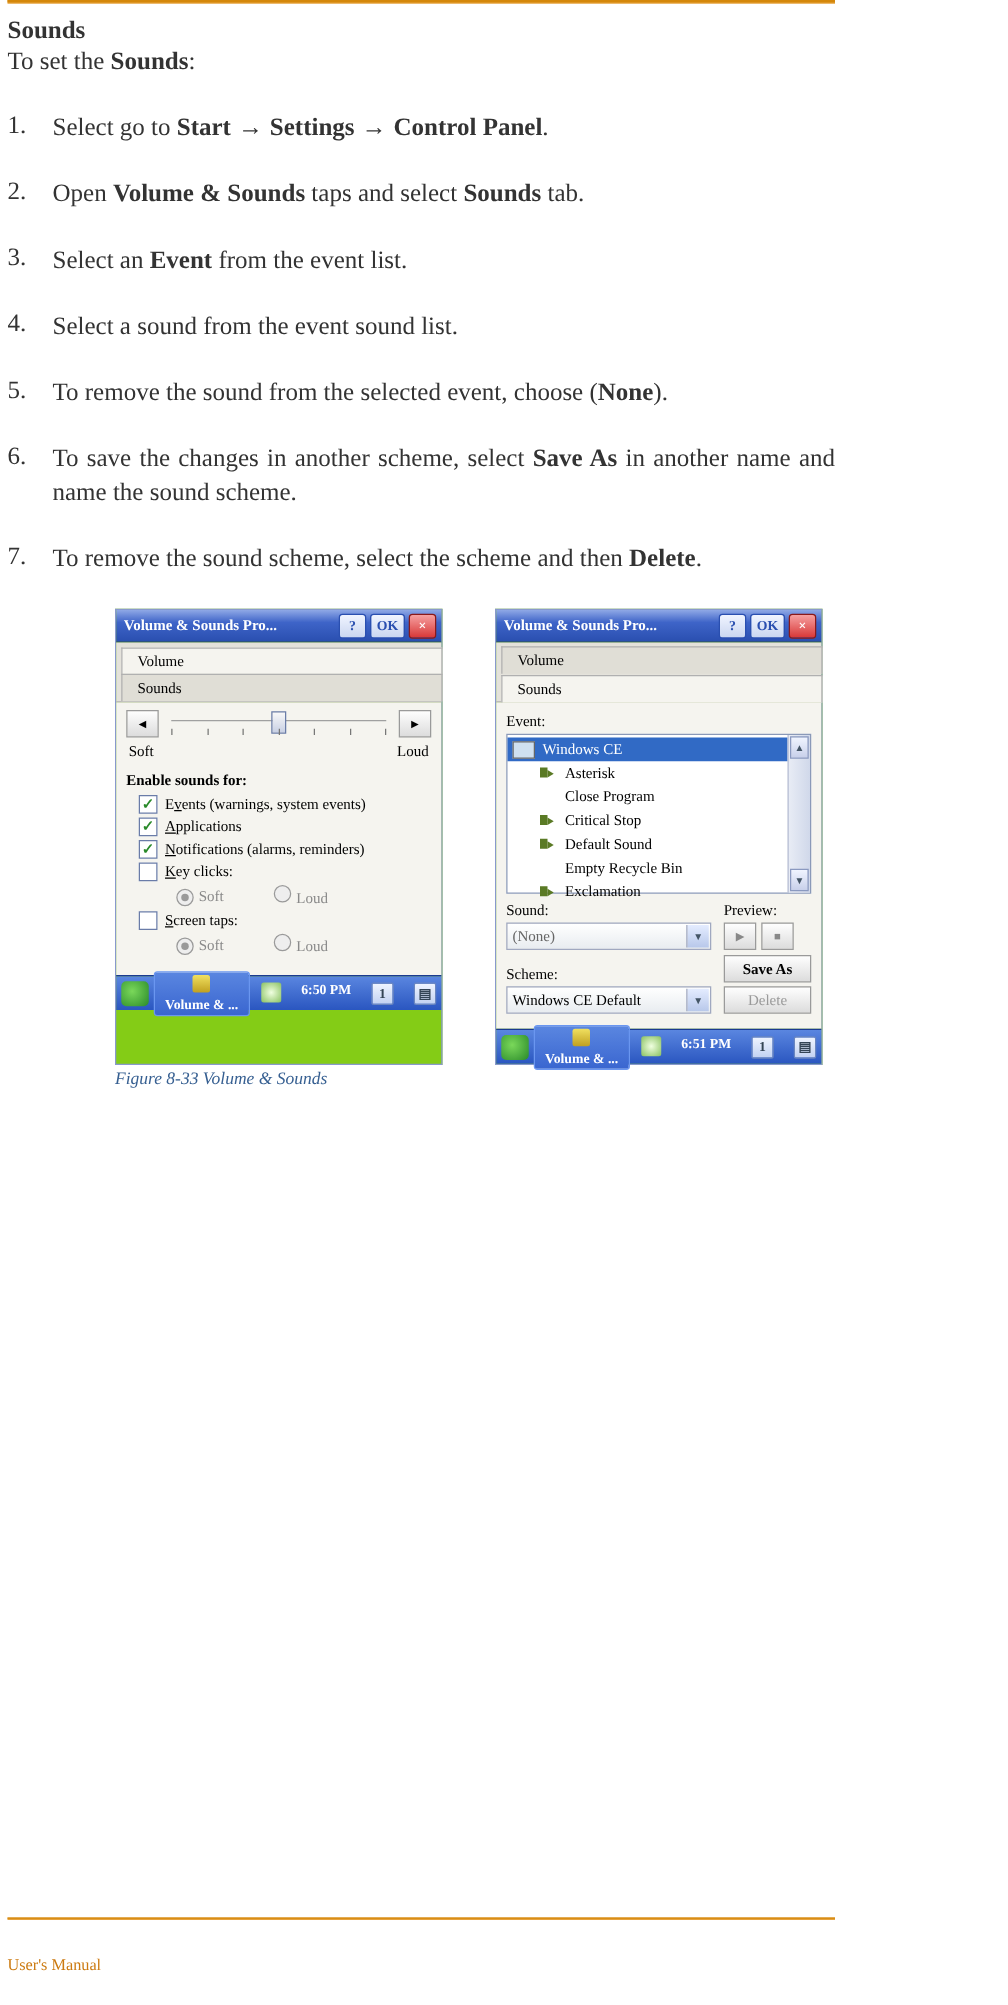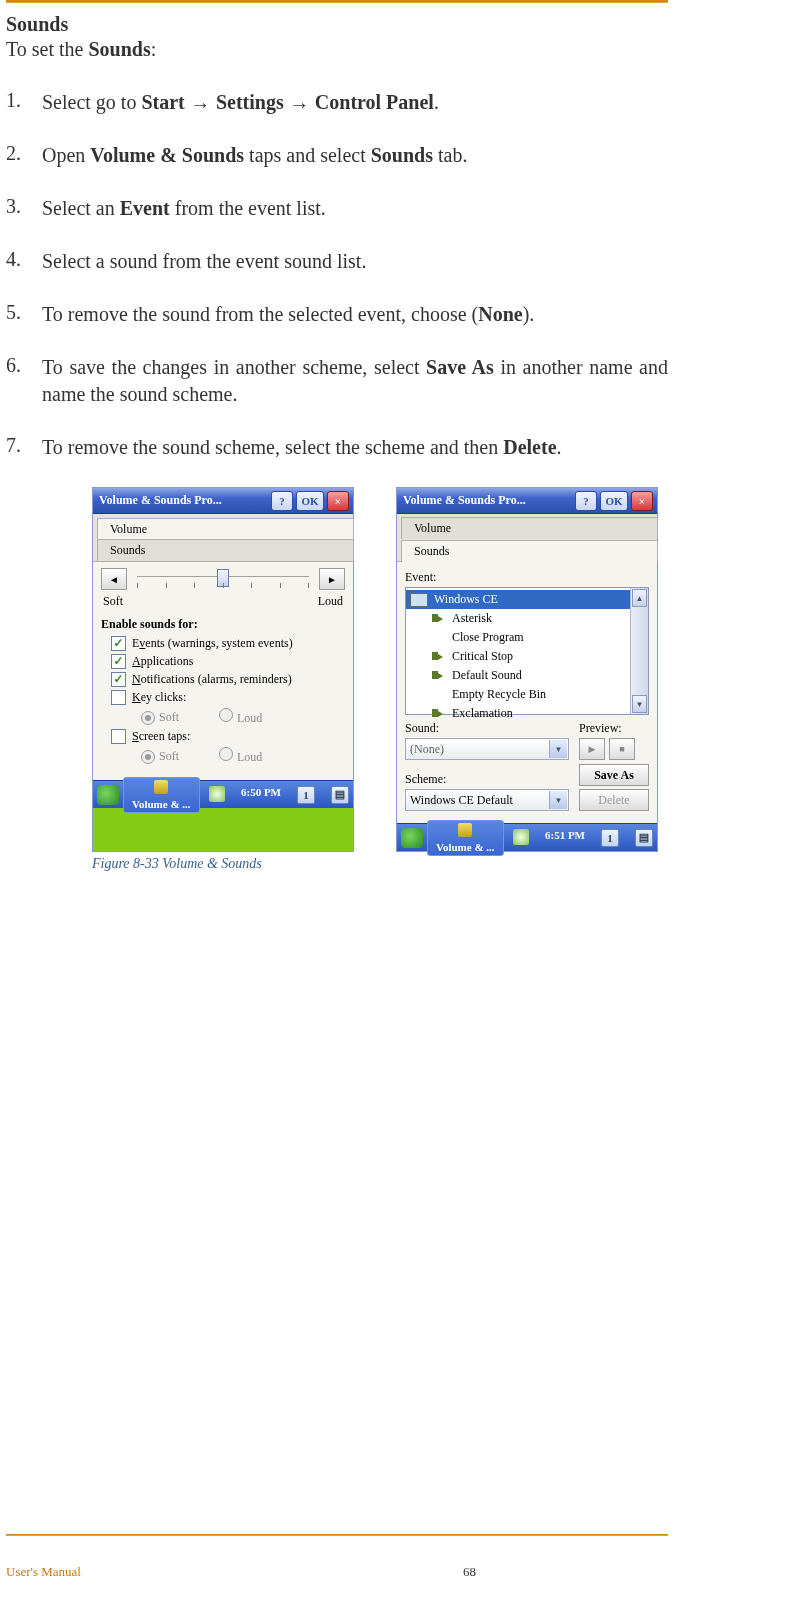--- a/index.html
+++ b/index.html
@@ -500,15 +500,14 @@
         </div>
       </div>
     </div>
 
   </div>
   <div class="figcap">Figure 8-33 Volume &amp; Sounds</div>
 
   <div class="rule bottom"></div>
   <div class="footer">
     <div class="left">User's Manual</div>
-    <div class="mid">68</div>
   </div>
 </div>
 
 </body></html>

